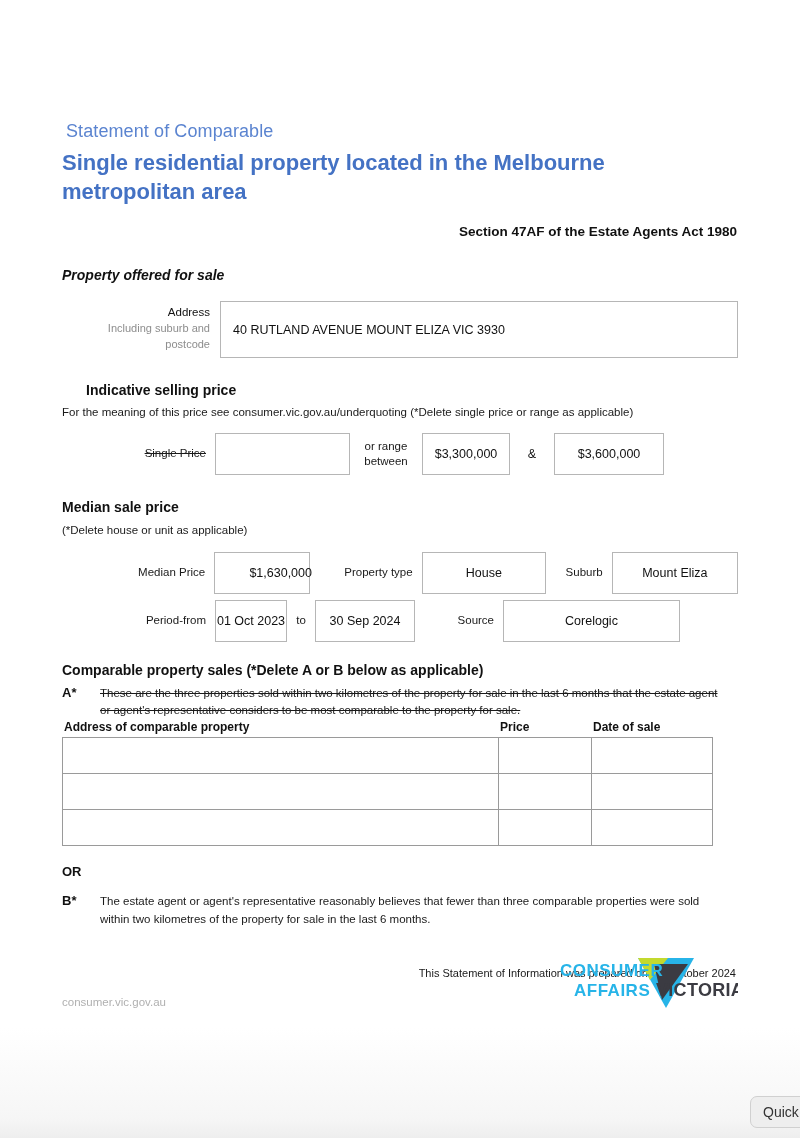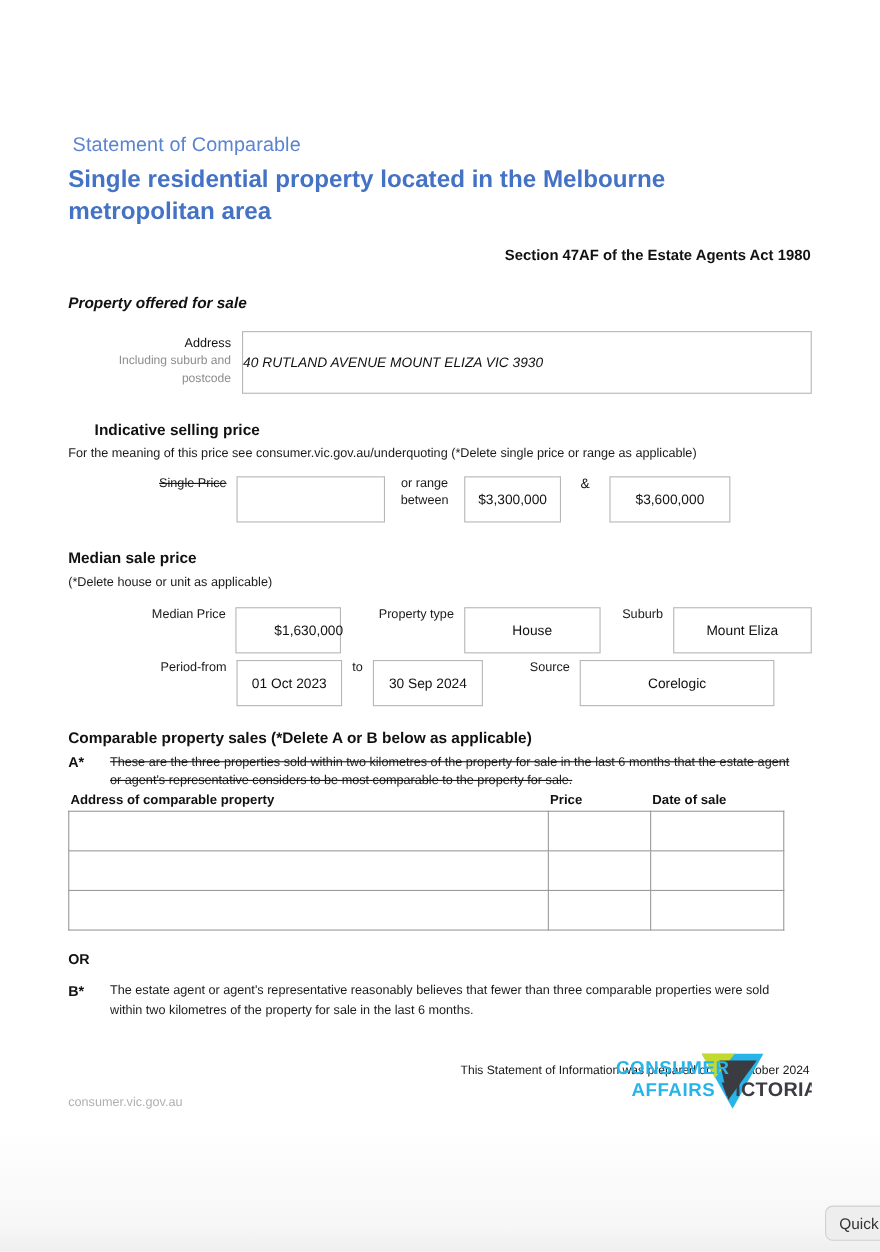--- a/index.html
+++ b/index.html
@@ -61,21 +61,21 @@
   .sec-sub {
     font-size: 11.5px;
     color: #1a1a1a;
     margin: 0;
     line-height: 1.5;
   }
 
   
   .row {
     display: flex;
-    align-items: flex-start;
+    align-items: center;
   }
   .lbl {
     font-size: 11.5px;
     color: #1a1a1a;
     text-align: right;
     line-height: 1.35;
     padding-right: 9px;
     white-space: pre-line;
   }
   .lbl.strike { text-decoration: line-through; }
@@ -115,23 +115,23 @@
     padding-right: 10px;
     padding-top: 3px;
     line-height: 1.45;
   }
   .addr-box {
     flex: 1;
     border: 1px solid #b6b6b6;
     height: 57px;
     display: flex;
     align-items: center;
+    padding-left: 12px;
     font-size: 12.5px;
     color: #111;
-    font-style: italic;
   }
 
   
   .cmp-head-row {
     display: flex;
     font-size: 12px;
     font-weight: 700;
     color: #111;
     padding-left: 2px;
   }
@@ -267,21 +267,21 @@
       <div class="lbl" style="width:153px;">Median Price</div>
       <div class="box" style="width:96px;padding-left:37px;">$1,630,000</div>
       <div class="lbl" style="width:112px; padding-left:10px;">Property type</div>
       <div class="box" style="width:125px;">House</div>
       <div class="lbl" style="width:66px; padding-left:8px;">Suburb</div>
       <div class="box" style="width:127px;">Mount Eliza</div>
     </div>
 
     <div class="row" style="margin-top:6px;">
       <div class="lbl" style="width:153px;">Period-from</div>
-      <div class="box" style="width:96px;">01 Oct 2023</div>
+      <div class="box" style="width:72px;">01 Oct 2023</div>
       <div class="mid-lbl" style="width:28px;">to</div>
       <div class="box" style="width:100px;">30 Sep 2024</div>
       <div class="lbl" style="width:88px; padding-left:8px;">Source</div>
       <div class="box" style="width:177px;">Corelogic</div>
     </div>
 
     <div class="sec-head" style="margin-top:20px;">Comparable property sales (*Delete A or B below as applicable)</div>
 
     <div class="ab-row" style="margin-top:7px;">
       <div class="ab-mark">A*</div>

